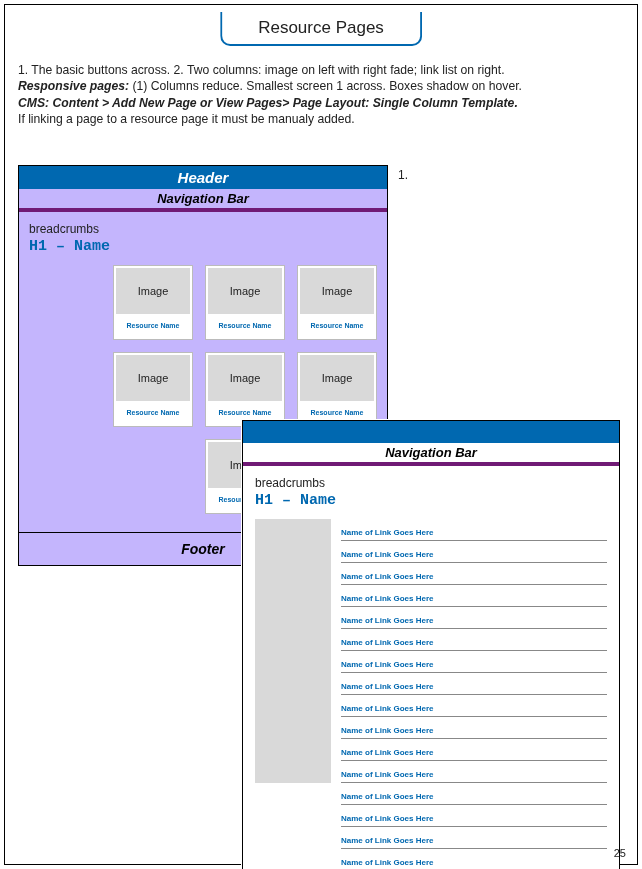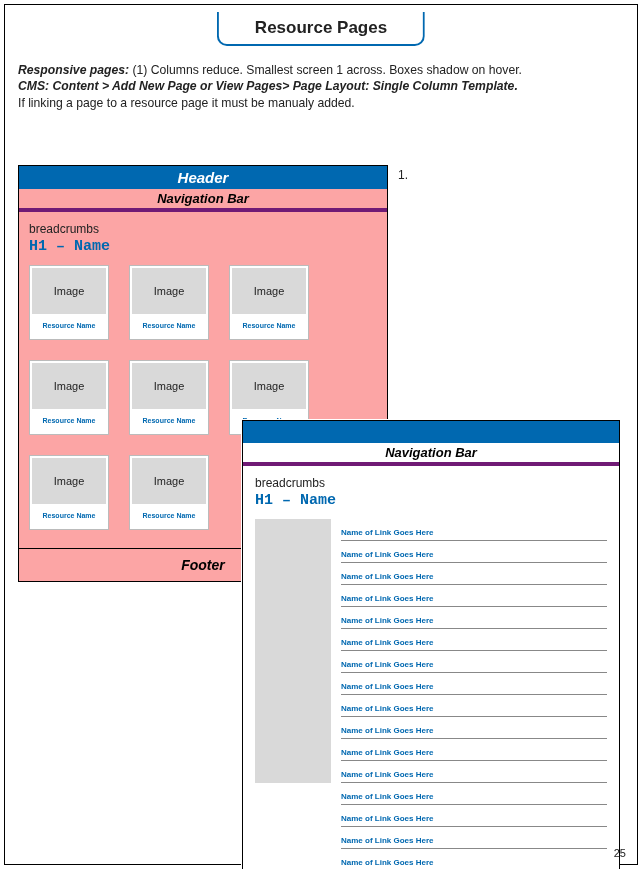--- a/index.html
+++ b/index.html
@@ -23,21 +23,21 @@
     left: 50%;
     transform: translateX(-50%);
     border: 2px solid #0068b0;
     border-top: none;
     border-radius: 0 0 10px 10px;
     padding: 6px 36px 6px 36px;
     background: #fff;
   }
   .title-tab span {
     font-size: 17px;
-    font-weight: 700;
+    font-weight: 400;
     color: #222;
   }
   .intro {
     position: absolute;
     top: 62px;
     left: 18px;
     right: 18px;
     font-size: 12.2px;
     line-height: 1.35;
     color: #222;
@@ -48,21 +48,21 @@
     font-size: 12px;
     color: #222;
   }
   
   .wf1 {
     position: absolute;
     top: 165px;
     left: 18px;
     width: 370px;
     border: 1px solid #000;
-    background: #fca5a5;
+    background: #c4b5fd;
   }
   .wf-header {
     background: #0068b0;
     color: #fff;
     font-weight: 700;
     font-style: italic;
     text-align: center;
     font-size: 15px;
     padding: 3px 0;
   }
@@ -85,21 +85,22 @@
   .wf-h1 {
     font-size: 15px;
     font-weight: 700;
     color: #0068b0;
     margin-bottom: 10px;
     font-family: Liberation Mono, monospace;
   }
   .grid {
     display: flex;
     flex-wrap: wrap;
-    gap: 20px;
+    gap: 12px;
+    justify-content: flex-end;
   }
   .card {
     width: 80px;
     border: 1px solid #bbb;
     background: #fff;
   }
   .card .img {
     background: #d9d9d9;
     height: 46px;
     display: flex;
@@ -173,20 +174,21 @@
 </head>
 <body>
 
 <div class="page-border"></div>
 
 <div class="title-tab">
   <span>Resource Pages</span>
 </div>
 
 <div class="intro">
+  <div>1. The basic buttons across. 2. Two columns: image on left with right fade; link list on right.</div>
   <div>
     <span class="bi">Responsive pages:</span><span> (1) Columns reduce. Smallest screen 1 across. Boxes shadow on hover.</span>
   </div>
   <div class="bi">CMS: Content &gt; Add New Page or View Pages&gt; Page Layout: Single Column Template.</div>
   <div>If linking a page to a resource page it must be manualy added.</div>
 </div>
 
 <div class="marker" style="top:168px; left:398px;">1.</div>
 
 <div class="wf1">

